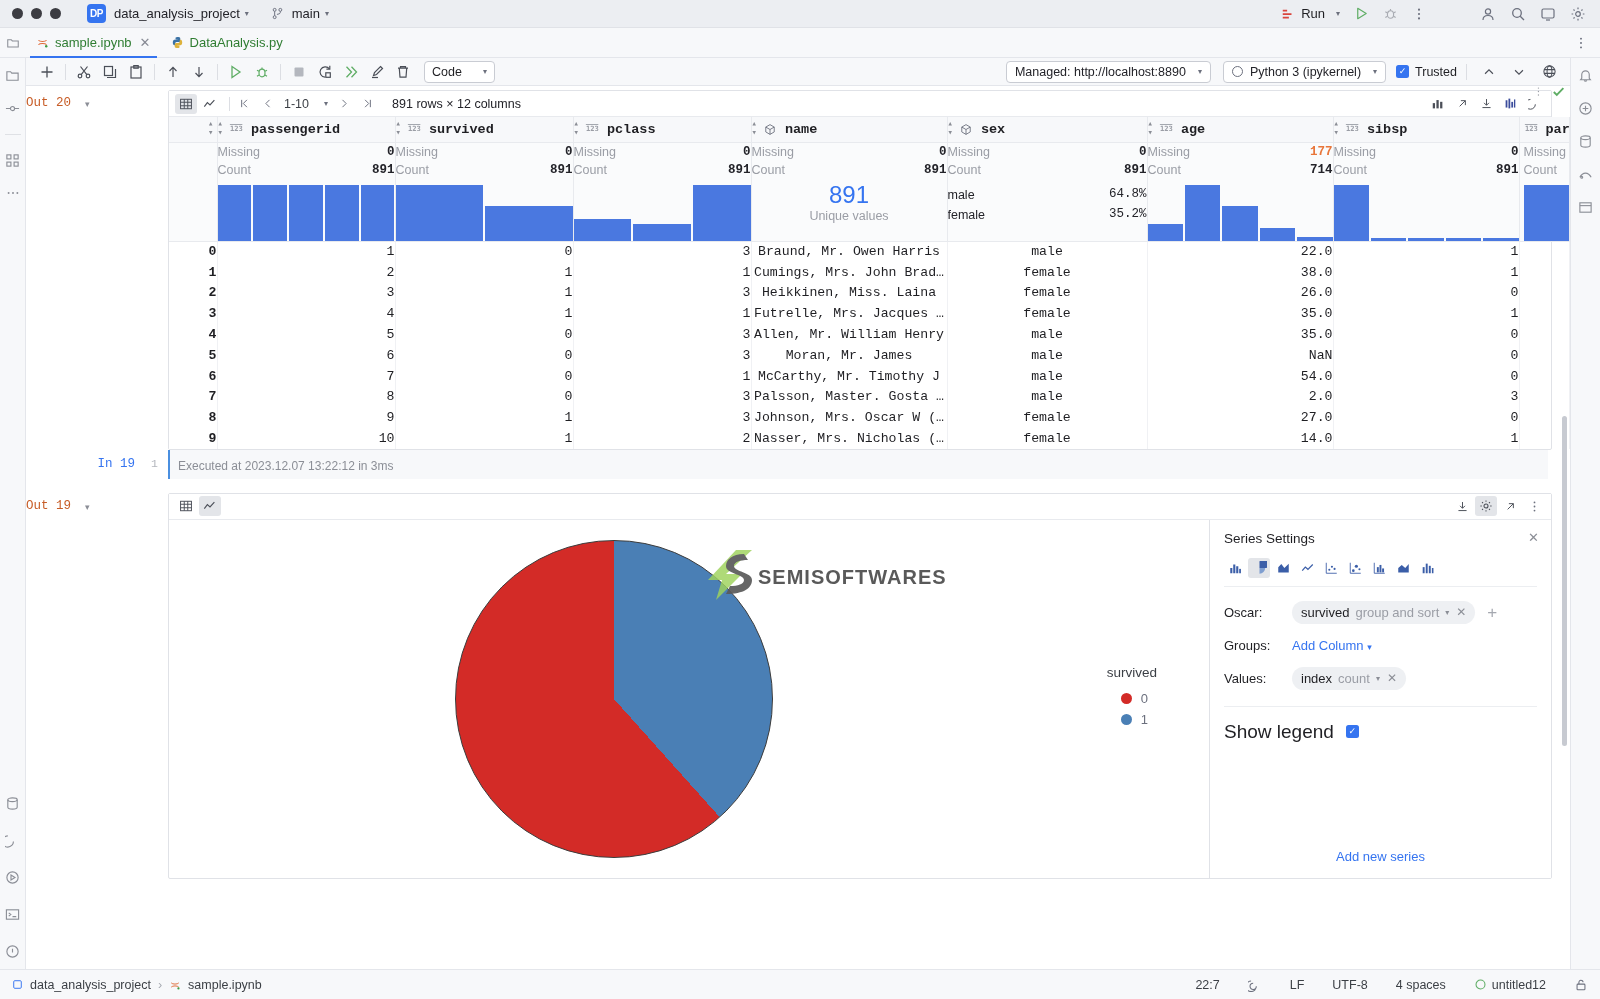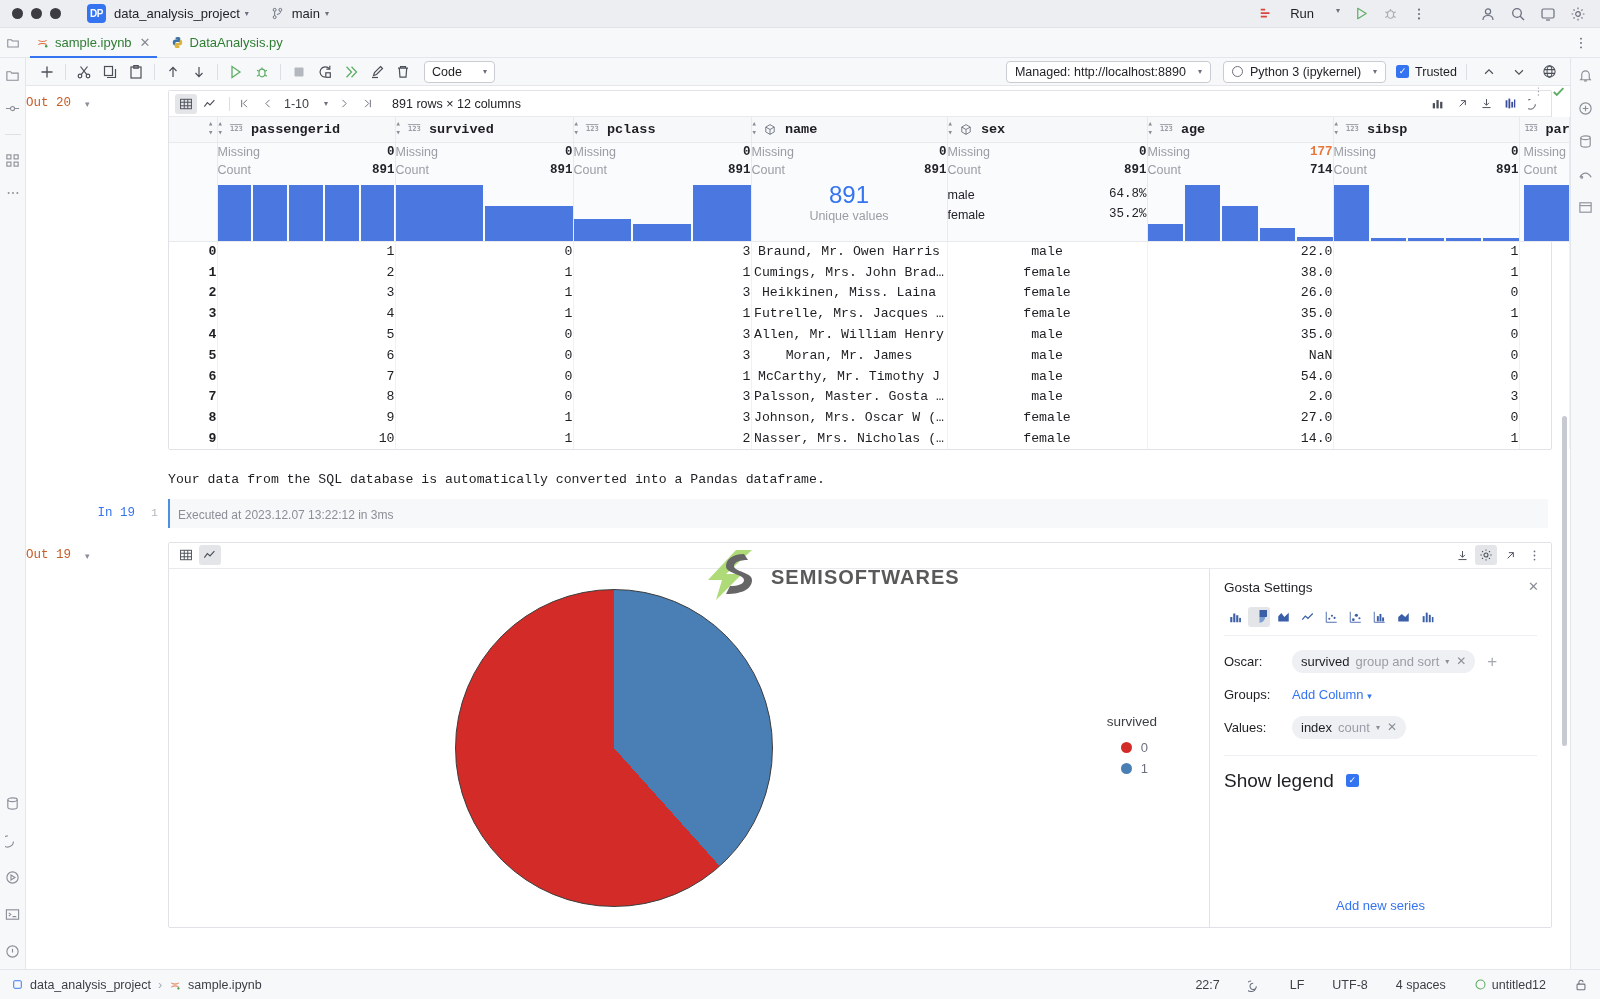--- a/index.html
+++ b/index.html
@@ -23,21 +23,21 @@
   .proj-badge {
     width: 19px; height: 19px; border-radius: 4px; background: #3574f0; color: #fff;
     font-size: 10px; font-weight: 700; display: flex; align-items: center; justify-content: center;
     letter-spacing: -0.4px; margin-left: 26px;
   }
   .tb-label { font-size: 13px; color: #232329; margin-left: 8px; }
   .chev { font-size: 8px; color: #6c707e; margin-left: 5px; }
   .branch-wrap { display: flex; align-items: center; margin-left: 22px; }
   .branch-ico { width: 13px; height: 13px; color: #6c707e; }
   .tb-right { margin-left: auto; display: flex; align-items: center; gap: 14px; padding-right: 14px; }
-  .run-cfg { display: flex; align-items: flex-start; gap: 17px; font-size: 13px; }
+  .run-cfg { display: flex; align-items: center; gap: 6px; font-size: 13px; }
   .ico { color: #6c707e; display: inline-flex; align-items: center; justify-content: center; }
   .ico svg { display: block; }
   .play-ico { color: #5fad65; }
 
   
   .tabsrow {
     height: 30px; background: #f7f8fa; display: flex; align-items: center;
     border-bottom: 1px solid #e4e6eb; flex: 0 0 30px;
   }
   .tabsrow .leftpad { width: 26px; display: flex; justify-content: center; }
@@ -200,21 +200,21 @@
   .chip .cx   { color: #8b8e96; font-size: 12px; margin-left: 1px; }
   .plus { color: #a5a8b0; font-size: 17px; margin-left: 12px; line-height: 1; }
   .addcol { color: #3574f0; font-size: 13px; }
   .divider { height: 1px; background: #eceef1; margin-top: 16px; }
   .legendrow { display: flex; align-items: center; gap: 12px; margin-top: 14px; }
   .legendrow .flabel2 { font-size: 19px; color: #1f1f23; }
   .addnew { margin-top: auto; text-align: center; color: #3574f0; font-size: 13px; padding-bottom: 4px; }
 
   
   .watermark {
-    position: absolute; left: 676px; top: 462px; display: flex; align-items: center; gap: 13px;
+    position: absolute; left: 676px; top: 462px; display: flex; align-items: center; gap: 0;
     pointer-events: none; opacity: 0.92;
   }
   .wm-text { font-family: "Liberation Sans", sans-serif; font-weight: 700; font-size: 20px; letter-spacing: 1px; }
   .wm-semi { color: #4c4c4c; } .wm-soft { color: #4c4c4c; }
 
   
   .vscroll { position: absolute; right: 3px; top: 330px; width: 5px; height: 330px; background: #c7cad1; border-radius: 3px; }
 
   
   .statusbar {
@@ -974,24 +974,20 @@
                   <td class="dcell txt">female</td>
                   <td class="dcell num">14.0</td>
                   <td class="dcell num">1</td>
                   <td class="dcell"></td>
                 </tr>
               </tbody>
             </table>
           </div>
         </div>
 
-        <div class="mdrow">
-          <div style="width:142px;flex:0 0 142px"></div>
-          <div class="mdtext">Your data from the SQL database is automatically converted into a Pandas dataframe.</div>
-        </div>
 
         <div class="inrow">
           <div class="ingut">
             <span class="inlabel">In 19</span>
             <span class="lnum">1</span>
           </div>
           <div class="incell">
             <div class="execinfo">Executed at 2023.12.07 13:22:12 in 3ms</div>
           </div>
         </div>
@@ -1052,21 +1048,21 @@
                     <span class="legend-label">0</span>
                   </div>
                   <div class="legend-item">
                     <span class="legend-swatch" id="sw1" style="background: rgb(74, 127, 181);"></span>
                     <span class="legend-label">1</span>
                   </div>
                 </div>
               </div>
 
               <div class="series">
-                <div class="series-title">Gosta Settings</div>
+                <div class="series-title">Series Settings</div>
                 <span class="series-x">✕</span>
 
                 <div class="chart-types">
                   <div class="ct">
                     <svg width="15" height="14" viewBox="0 0 16 16" fill="#3b5ea8">
                         <rect x="2" y="8" width="2.4" height="6"></rect>
                         <rect x="5.4" y="4" width="2.4" height="10"></rect>
                         <rect x="8.8" y="6" width="2.4" height="8"></rect>
                         <rect x="12.2" y="9" width="2" height="5"></rect>
                       </svg>

